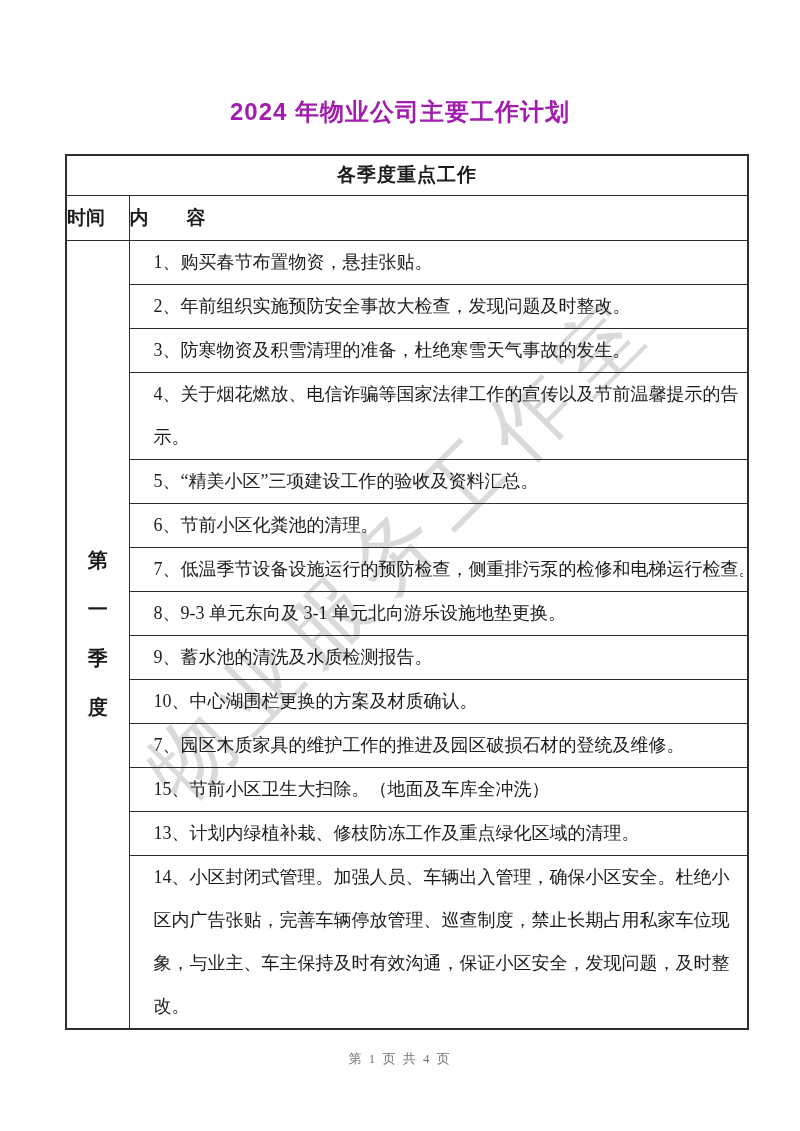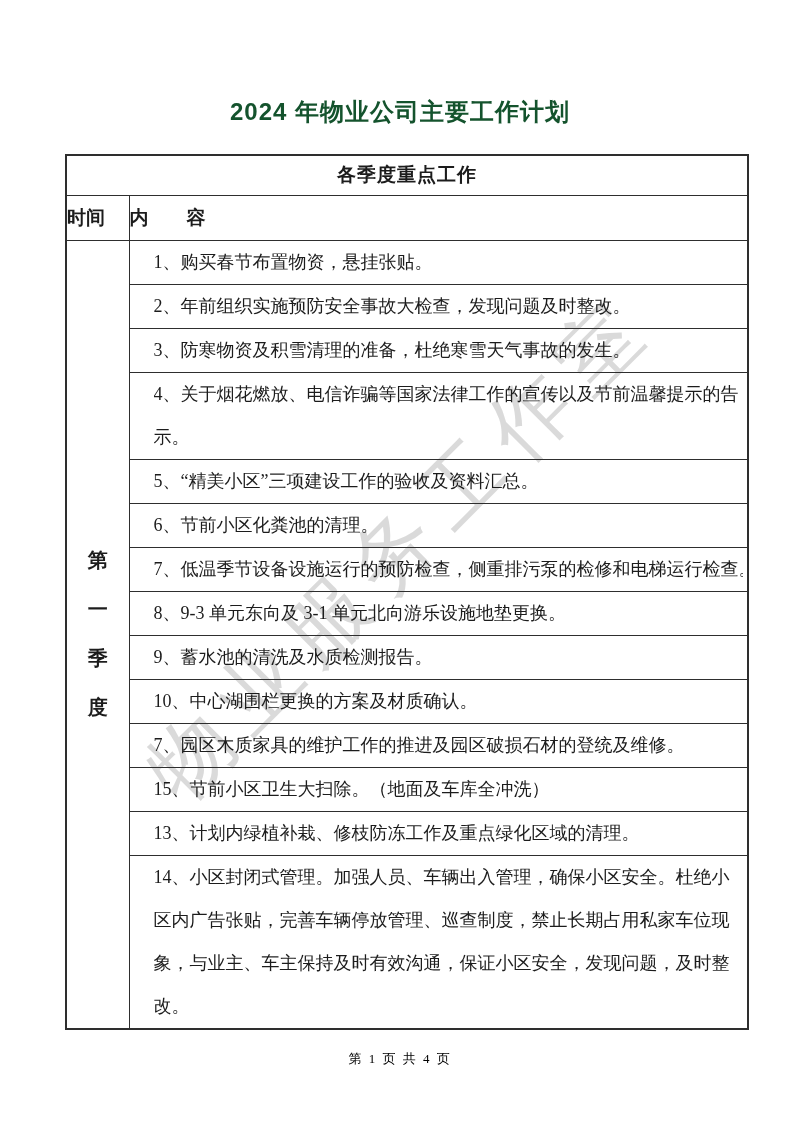--- a/index.html
+++ b/index.html
@@ -28,21 +28,21 @@
     user-select: none;
   }
   .title {
     position: relative;
     z-index: 1;
     margin-top: 96px;
     text-align: center;
     font-size: 24px;
     font-weight: bold;
     letter-spacing: 1px;
-    color: #14532d;
+    color: #a21caf;
     font-family: "Liberation Sans", sans-serif;
   }
   table.plan-table {
     position: relative;
     z-index: 1;
     margin: 26px 0 0 65px;
     width: 684px;
     table-layout: fixed;
     border-collapse: collapse;
     background: transparent;
@@ -92,21 +92,21 @@
     white-space: pre;
     overflow: hidden;
   }
   .footer {
     position: relative;
     z-index: 1;
     margin-top: 20px;
     text-align: center;
     font-size: 13px;
     letter-spacing: 2px;
-    color: #000000;
+    color: #737373;
   }
 </style>
 </head>
 <body>
 
 <div class="page">
   <div class="watermark">物业服务工作室</div>
 
   <h1 class="title">2024 年物业公司主要工作计划</h1>
 

